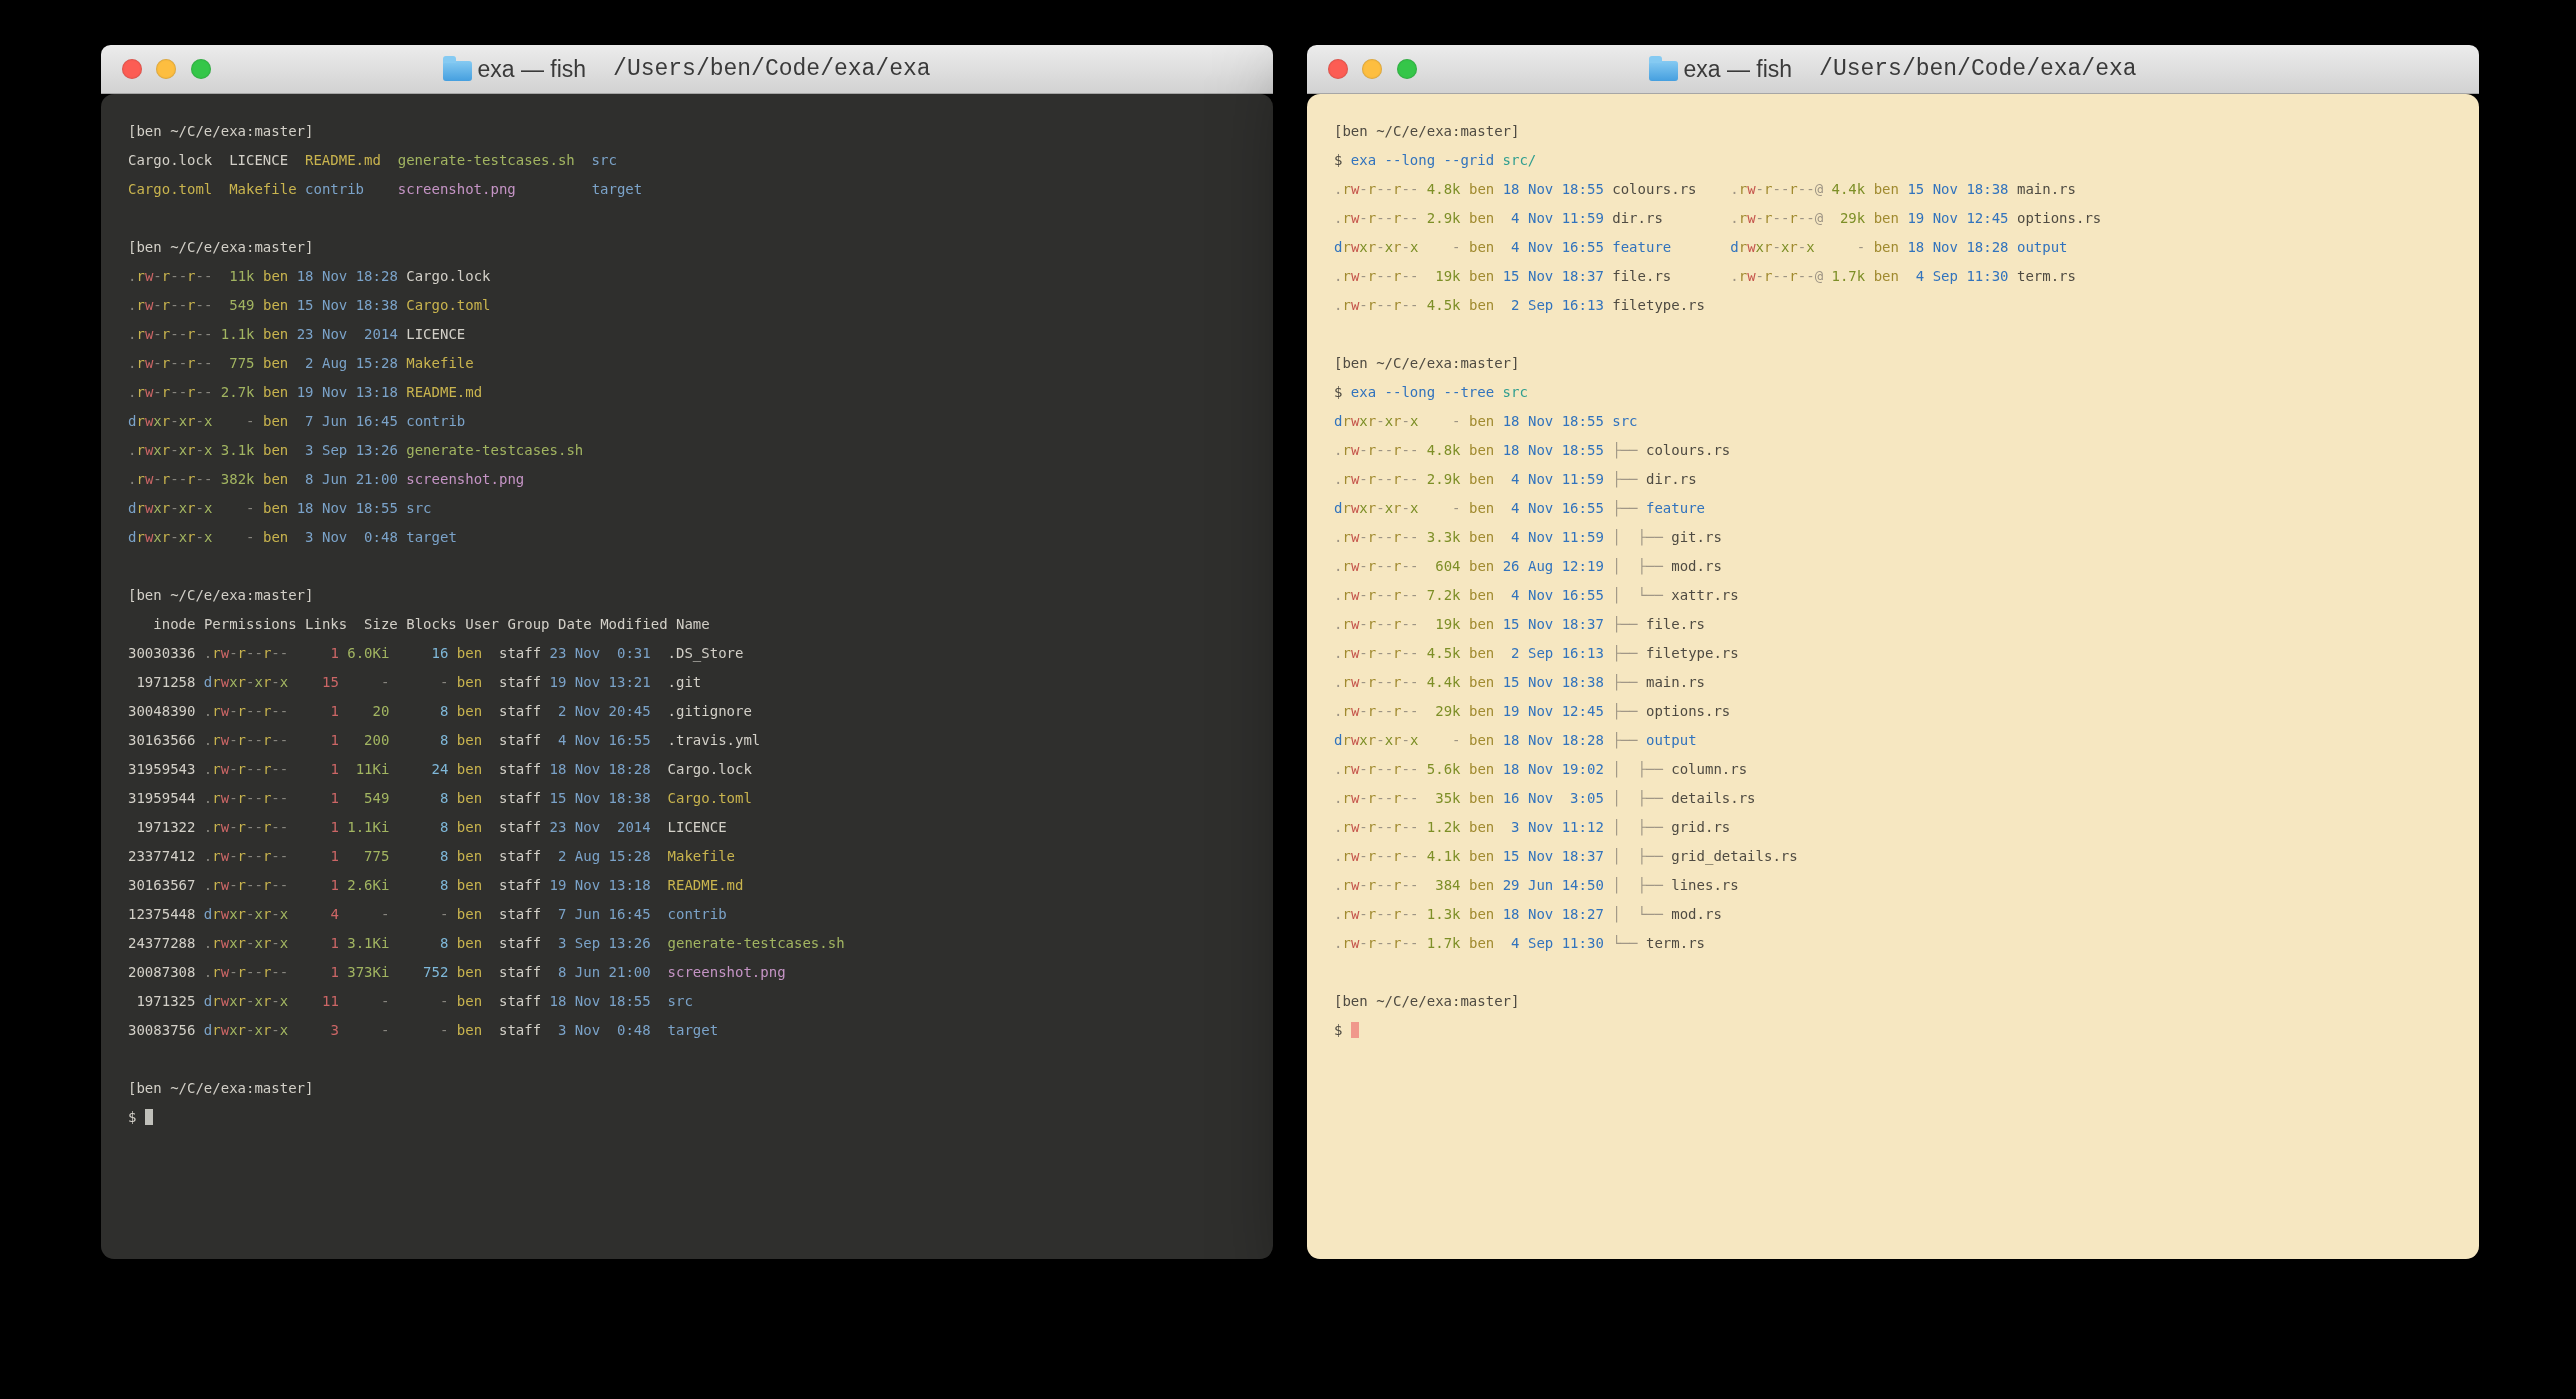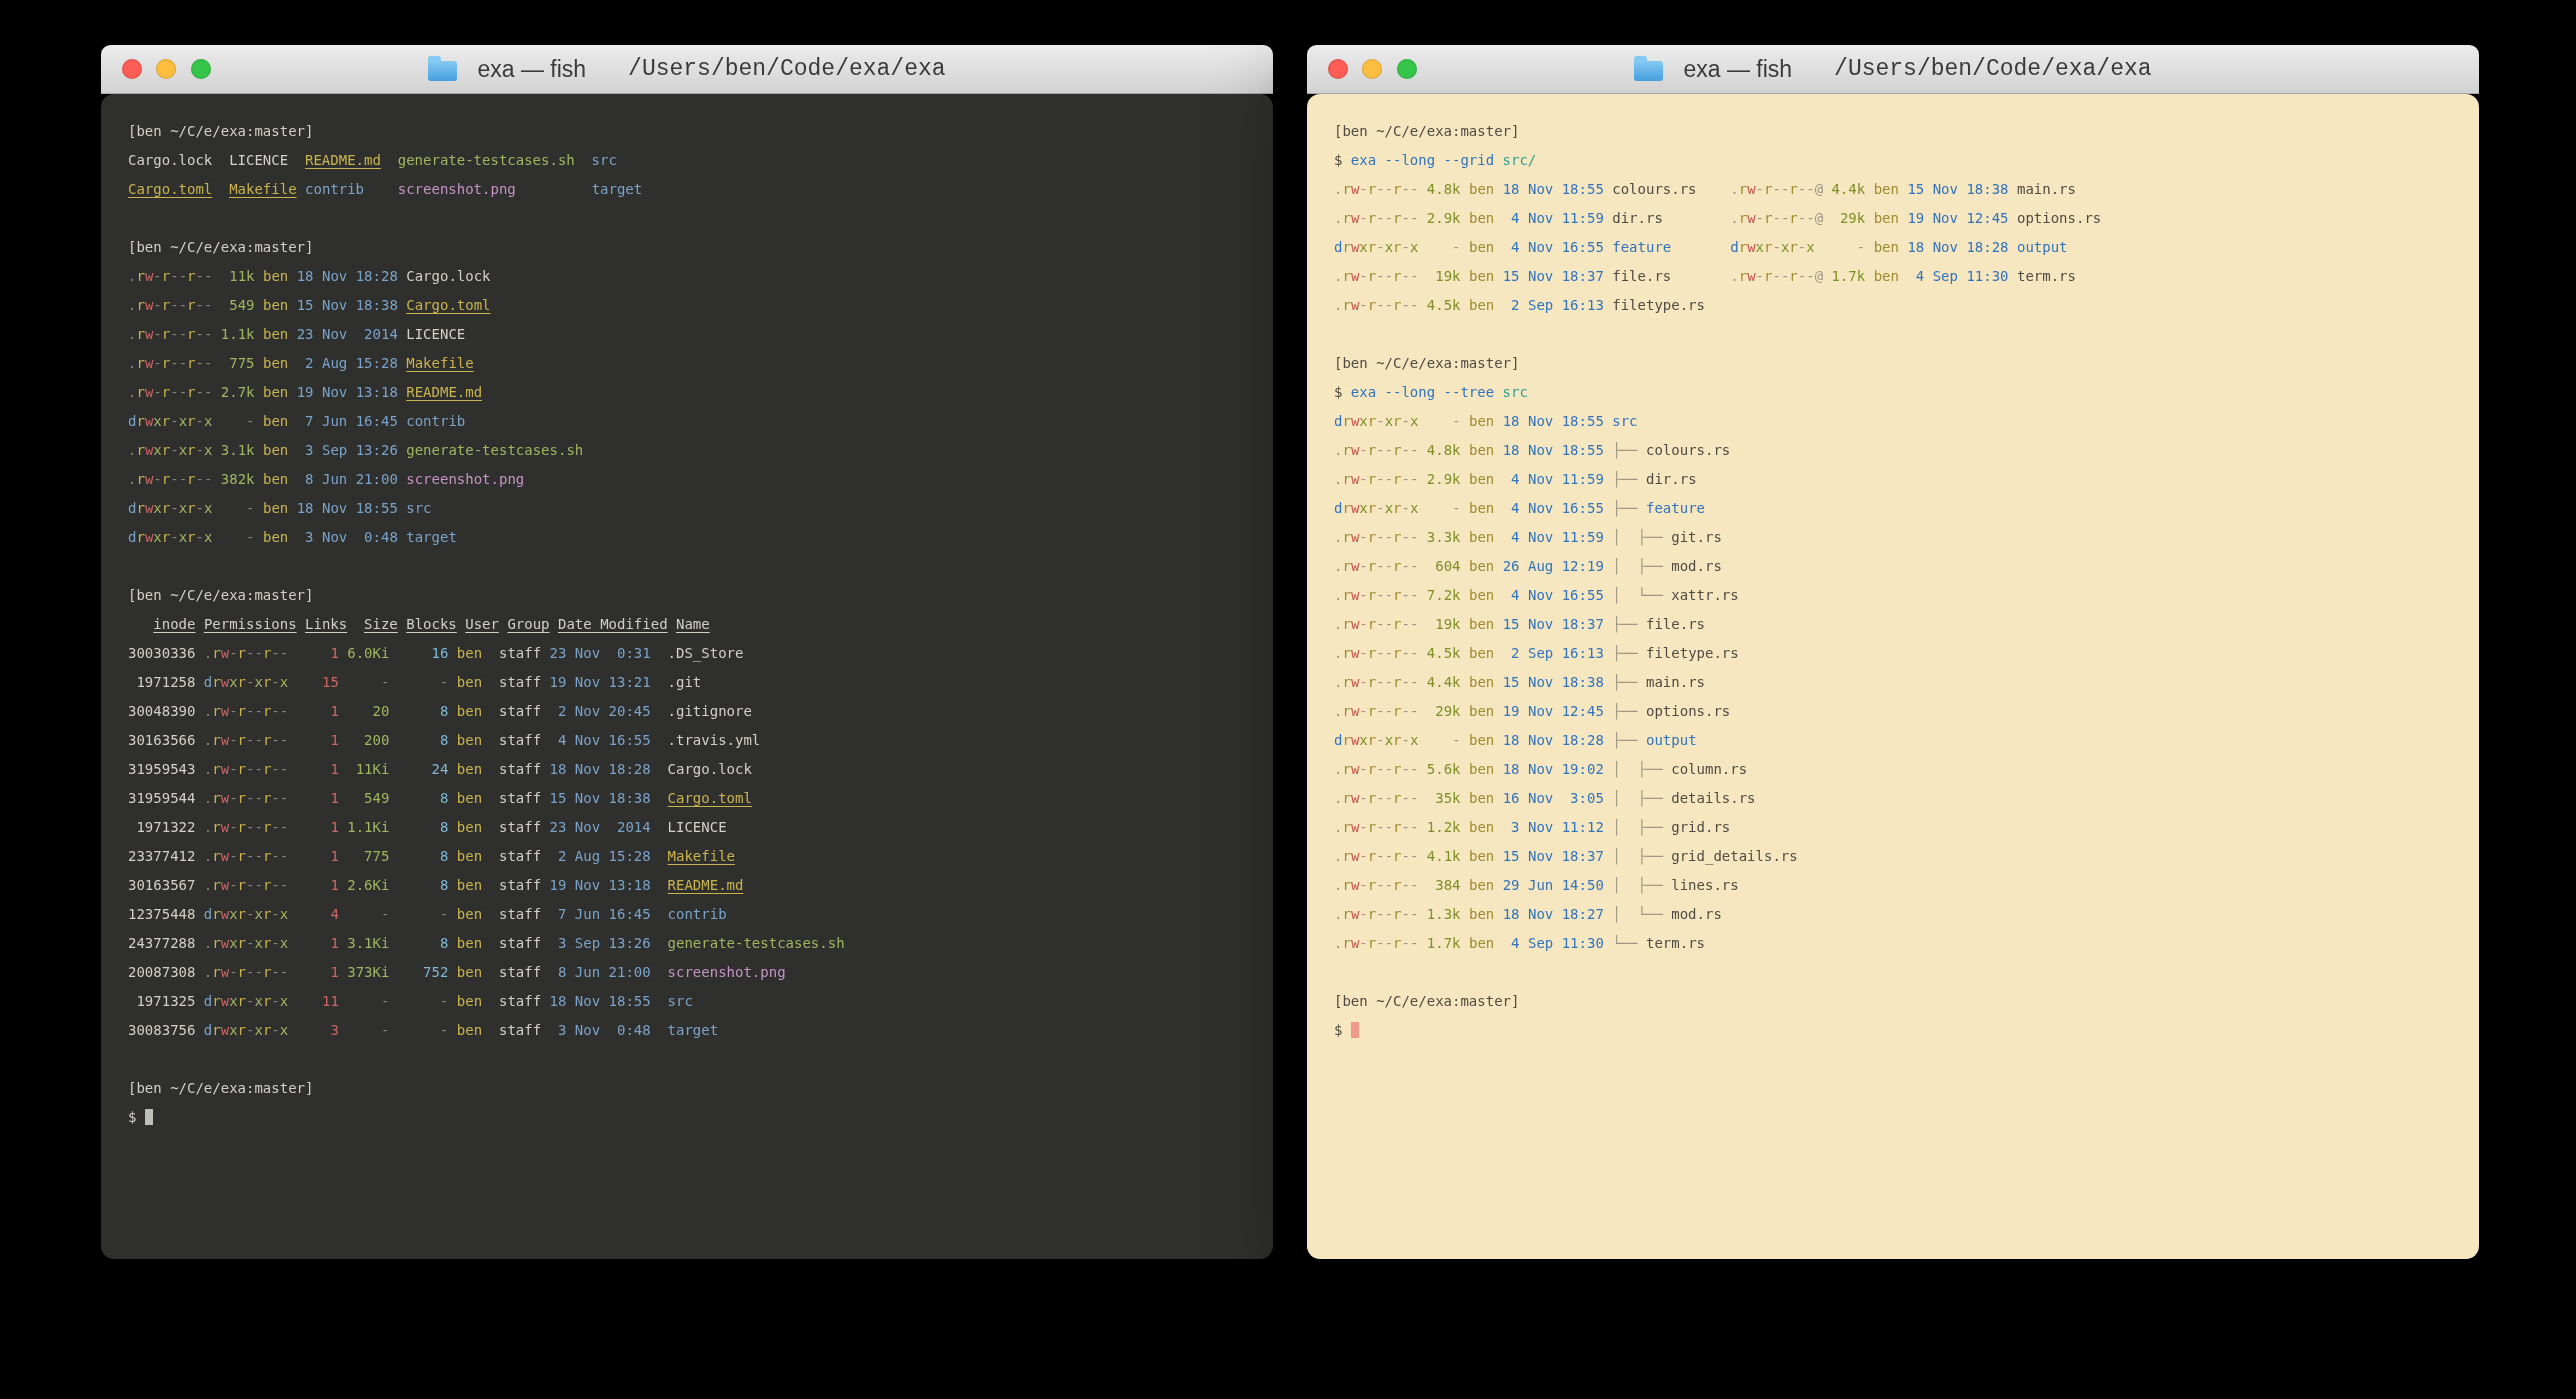--- a/index.html
+++ b/index.html
@@ -13,21 +13,21 @@
   }
   .window-left{left:101px;top:45px;width:1172px;height:1214px;}
   .window-right{left:1307px;top:45px;width:1172px;height:1214px;}
   .titlebar{
     height:48px;background:linear-gradient(#ececec,#d2d2d2);
     border-bottom:1px solid #a6a6a6;position:relative;
     display:flex;align-items:center;justify-content:center;
   }
   .lights{position:absolute;left:21px;top:0;height:100%;display:flex;align-items:center;gap:14.4px;}
   .light{width:20px;height:20px;border-radius:50%;display:inline-block;box-shadow:inset 0 0 1.9px rgba(0,0,0,.35);}
-  .title{display:flex;align-items:center;gap:20px;font-size:23px;}
+  .title{display:flex;align-items:center;gap:5px;font-size:23px;}
   .title-app{white-space:pre;}
   .title-path{white-space:pre;margin-left:22px;font-family:Liberation Mono, monospace;}
   .folder-icon{
     width:29px;height:20px;border-radius:2.9px;position:relative;display:inline-block;margin-top:3.8px;
     background:linear-gradient(#85caf2,#459fdf);
   }
   .folder-icon::before{
     content:"";position:absolute;top:-4.8px;left:0;width:12.5px;height:6.7px;
     background:#85caf2;border-radius:2.9px 2.9px 0 0;
   }
@@ -41,21 +41,21 @@
   .line{white-space:pre;height:29px;}
   .seg-fg{color:var(--fg);}
   .seg-gray{color:var(--gray);}
   .seg-yellow{color:var(--yellow);}
   .seg-red{color:var(--red);}
   .seg-green{color:var(--green);}
   .seg-blue{color:var(--blue);}
   .seg-magenta{color:var(--magenta);}
   .seg-cyan{color:var(--cyan);}
   .seg-teal{color:var(--teal);}
-  .seg-u{text-decoration:underline;text-underline-offset:2.9px;}
+  .seg-u{text-underline-offset:2.9px;}
   .seg-cursor{background:var(--cursor);color:transparent;}
 </style>
 </head>
 <body>
 
 <section class="window window-left">
   <header class="titlebar">
     <div class="lights">
       <span class="light" style="background: rgb(252, 93, 84);"></span>
       <span class="light" style="background: rgb(253, 190, 64);"></span>

